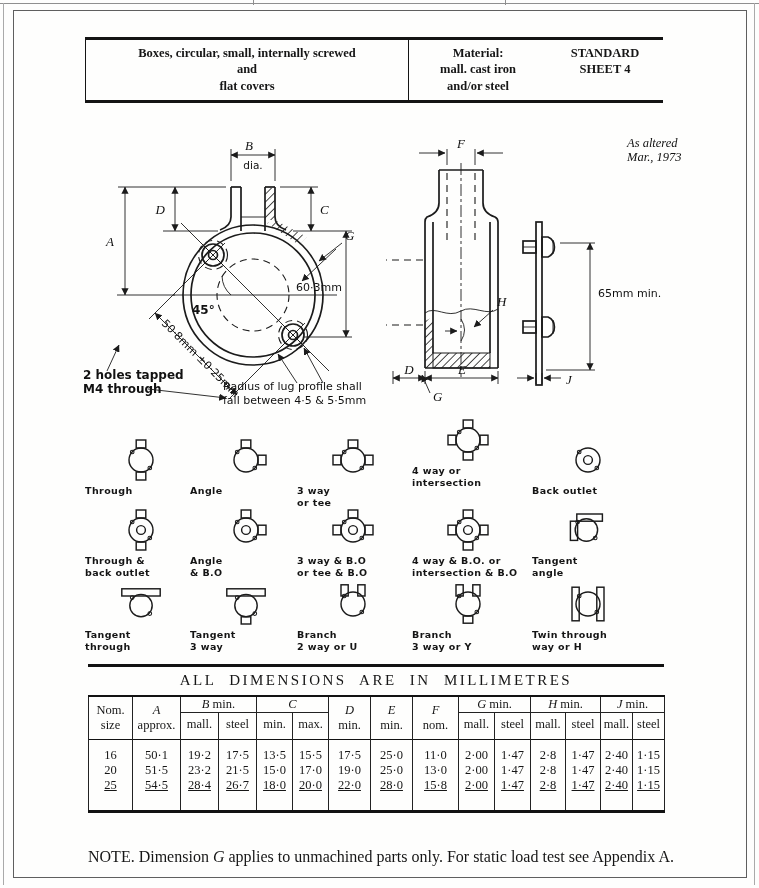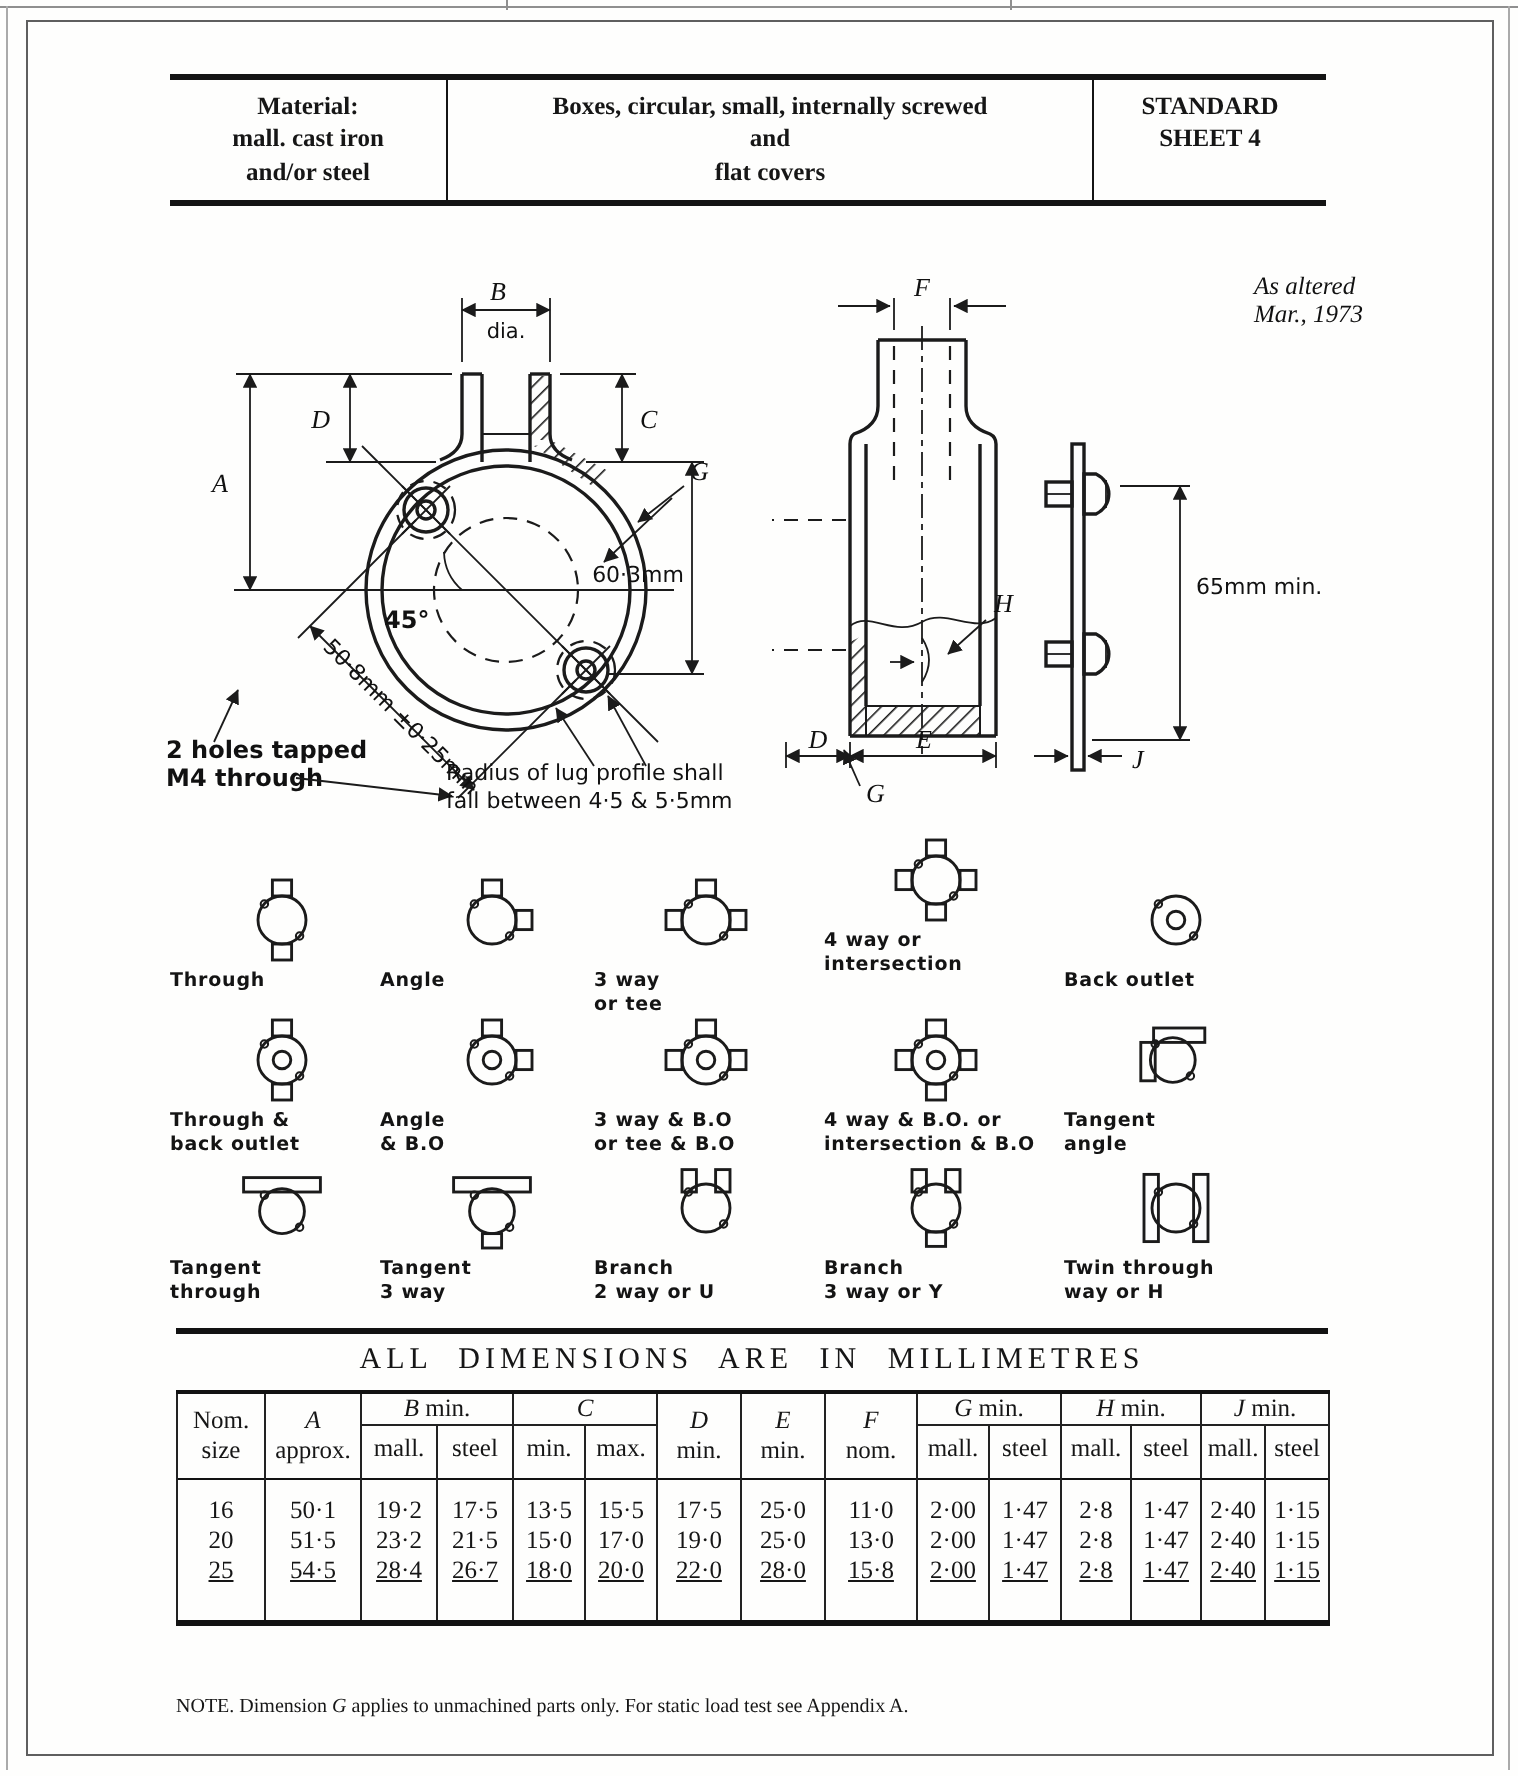--- a/index.html
+++ b/index.html
@@ -49,44 +49,44 @@
              text-align:center;font-weight:normal;padding:0;}
   table.dims th{font-size:12.5px;line-height:1.2;}
   table.dims th i{font-family:"Liberation Serif",serif;}
   th.grp{border-bottom:1.3px solid #222;padding:8px 0 3px;}
   th.single{vertical-align:middle;}
   tr.subrow th{padding:4px 0 7px;vertical-align:bottom;}
   tbody tr:first-child td{border-top:1.8px solid #121212;padding-top:8px;}
   tbody td{padding:2px 0;}
   tbody tr:last-child td{padding-bottom:17px;text-decoration:underline;}
 
-  .note{position:absolute;left:88px;top:848px;font-size:10px;}
+  .note{position:absolute;left:88px;top:848px;font-size:16px;}
 </style>
 </head>
 <body>
 
 <div class="screen">
 
   <div class="art-h"></div>
   <div class="art-tick" style="left:253px"></div>
   <div class="art-tick" style="left:505px"></div>
   <div class="art-v-left"></div>
   <div class="art-v-right"></div>
   <div class="page-frame"></div>
 
   <div class="hdr">
+    <div class="cell c2">
+      <div>Boxes, circular, small, internally screwed</div>
+      <div>and</div>
+      <div>flat covers</div>
+    </div>
     <div class="cell c1">
       <div>Material:</div>
       <div>mall. cast iron</div>
       <div>and/or steel</div>
-    </div>
-    <div class="cell c2">
-      <div>Boxes, circular, small, internally screwed</div>
-      <div>and</div>
-      <div>flat covers</div>
     </div>
     <div class="cell c3">
       <div>STANDARD</div>
       <div>SHEET 4</div>
     </div>
   </div>
 
   <div class="intro">
   </div>
 

